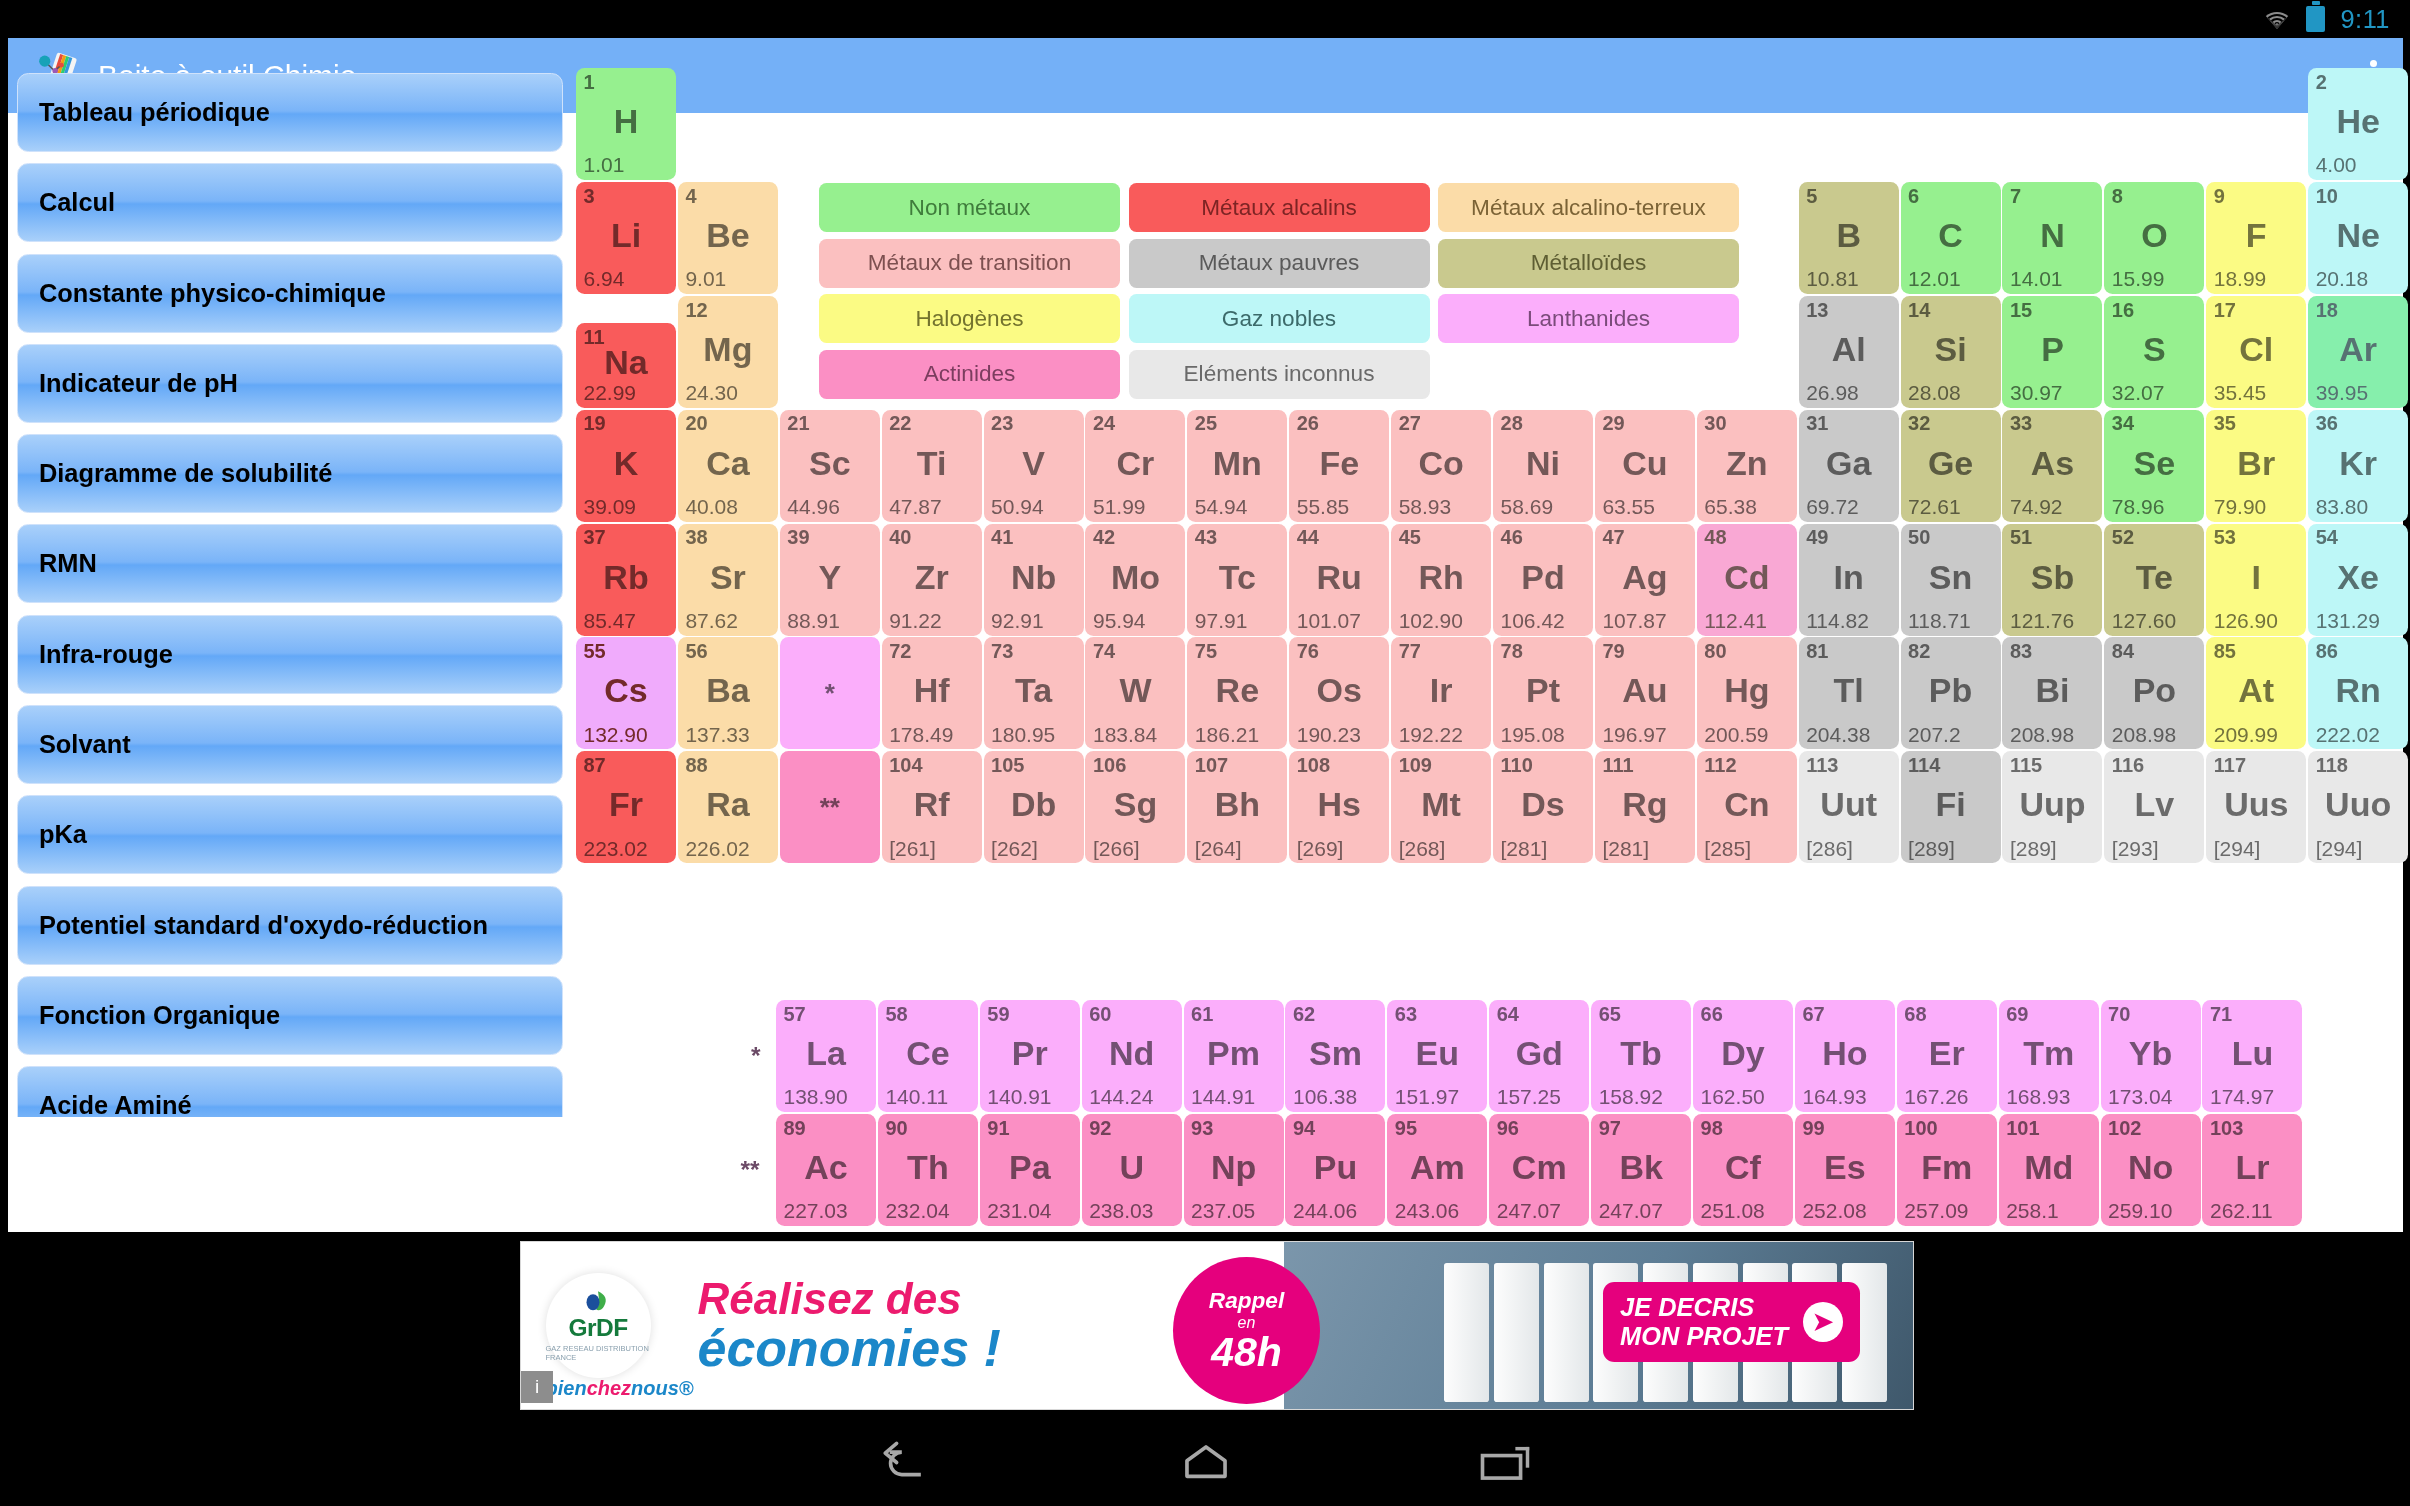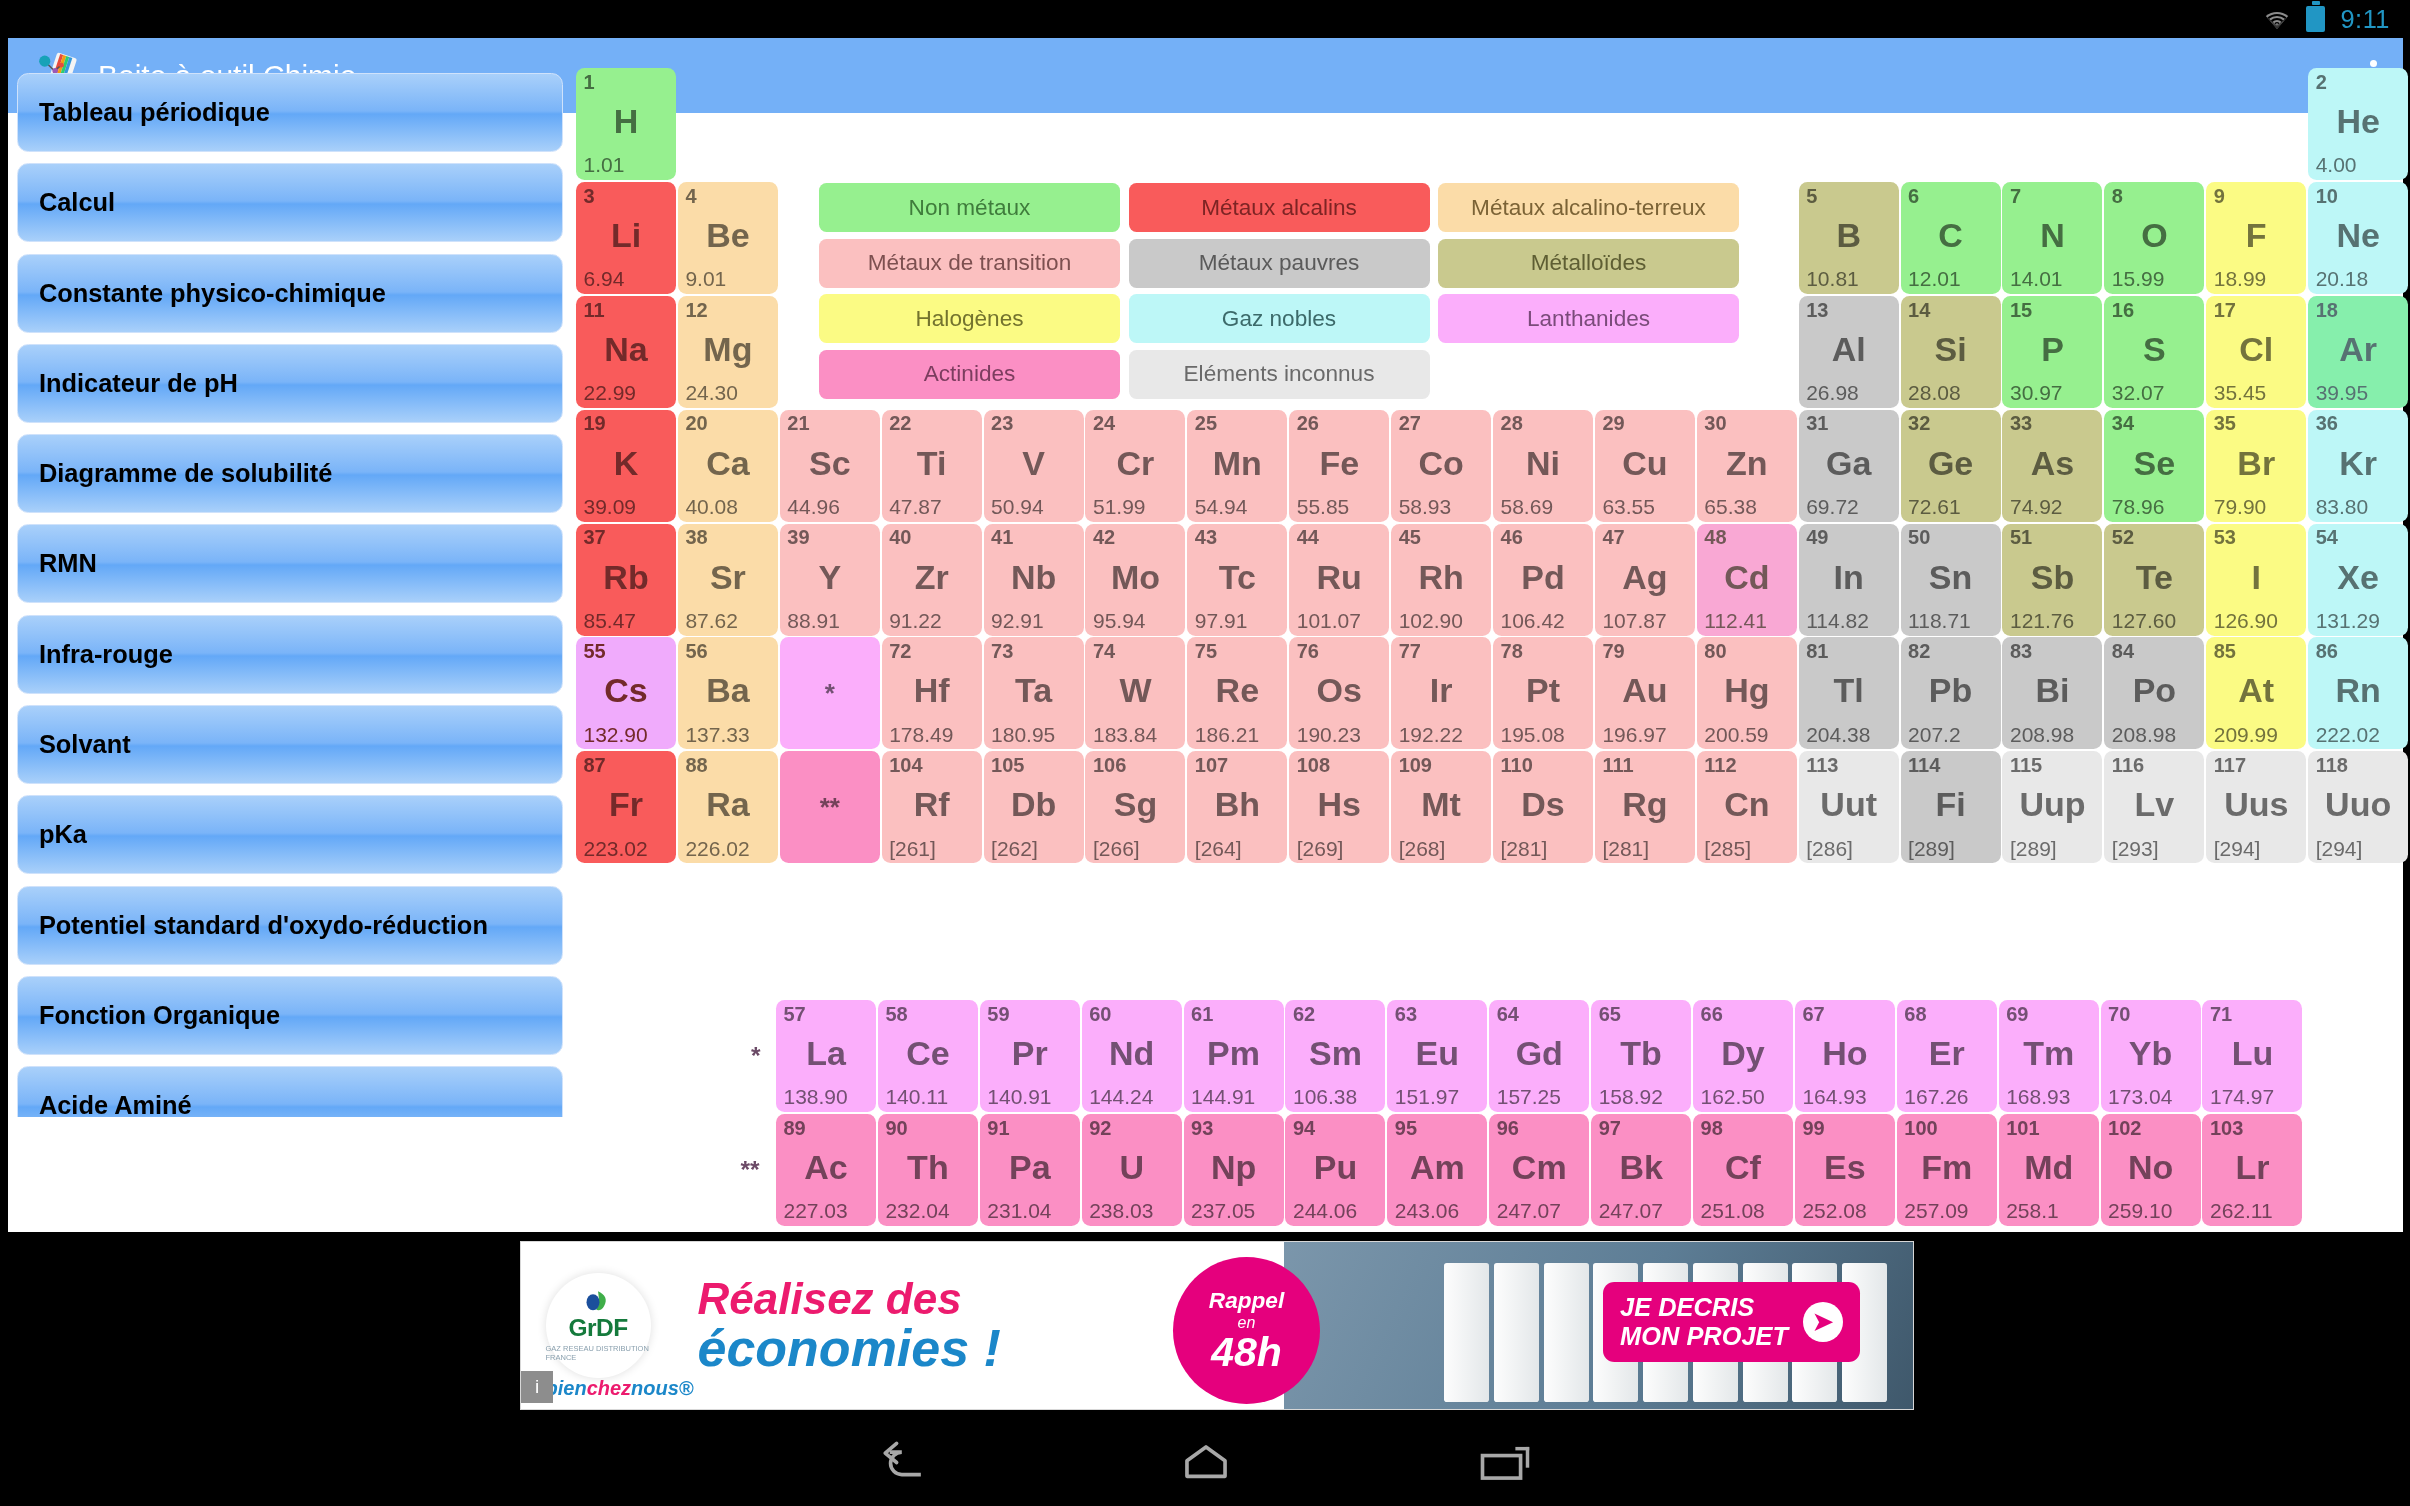--- a/index.html
+++ b/index.html
@@ -356,21 +356,21 @@
     <div class="cell" style="background: rgb(251, 251, 132); color: rgb(115, 115, 61);">
       <div class="num">9</div>
       <div class="sym">F</div>
       <div class="mass">18.99</div>
     </div>
     <div class="cell" style="background: rgb(189, 247, 247); color: rgb(87, 114, 114);">
       <div class="num">10</div>
       <div class="sym">Ne</div>
       <div class="mass">20.18</div>
     </div>
-    <div class="cell" style="background: rgb(249, 91, 91); color: rgb(115, 42, 42);">
+    <div class="cell" style="background: rgb(249, 91, 91); color: rgb(115, 42, 42); margin-top: 27px;">
       <div class="num">11</div>
       <div class="sym">Na</div>
       <div class="mass">22.99</div>
     </div>
     <div class="cell" style="background: rgb(251, 220, 168); color: rgb(115, 101, 77);">
       <div class="num">12</div>
       <div class="sym">Mg</div>
       <div class="mass">24.30</div>
     </div>
     <div class="cell spacer"></div>

